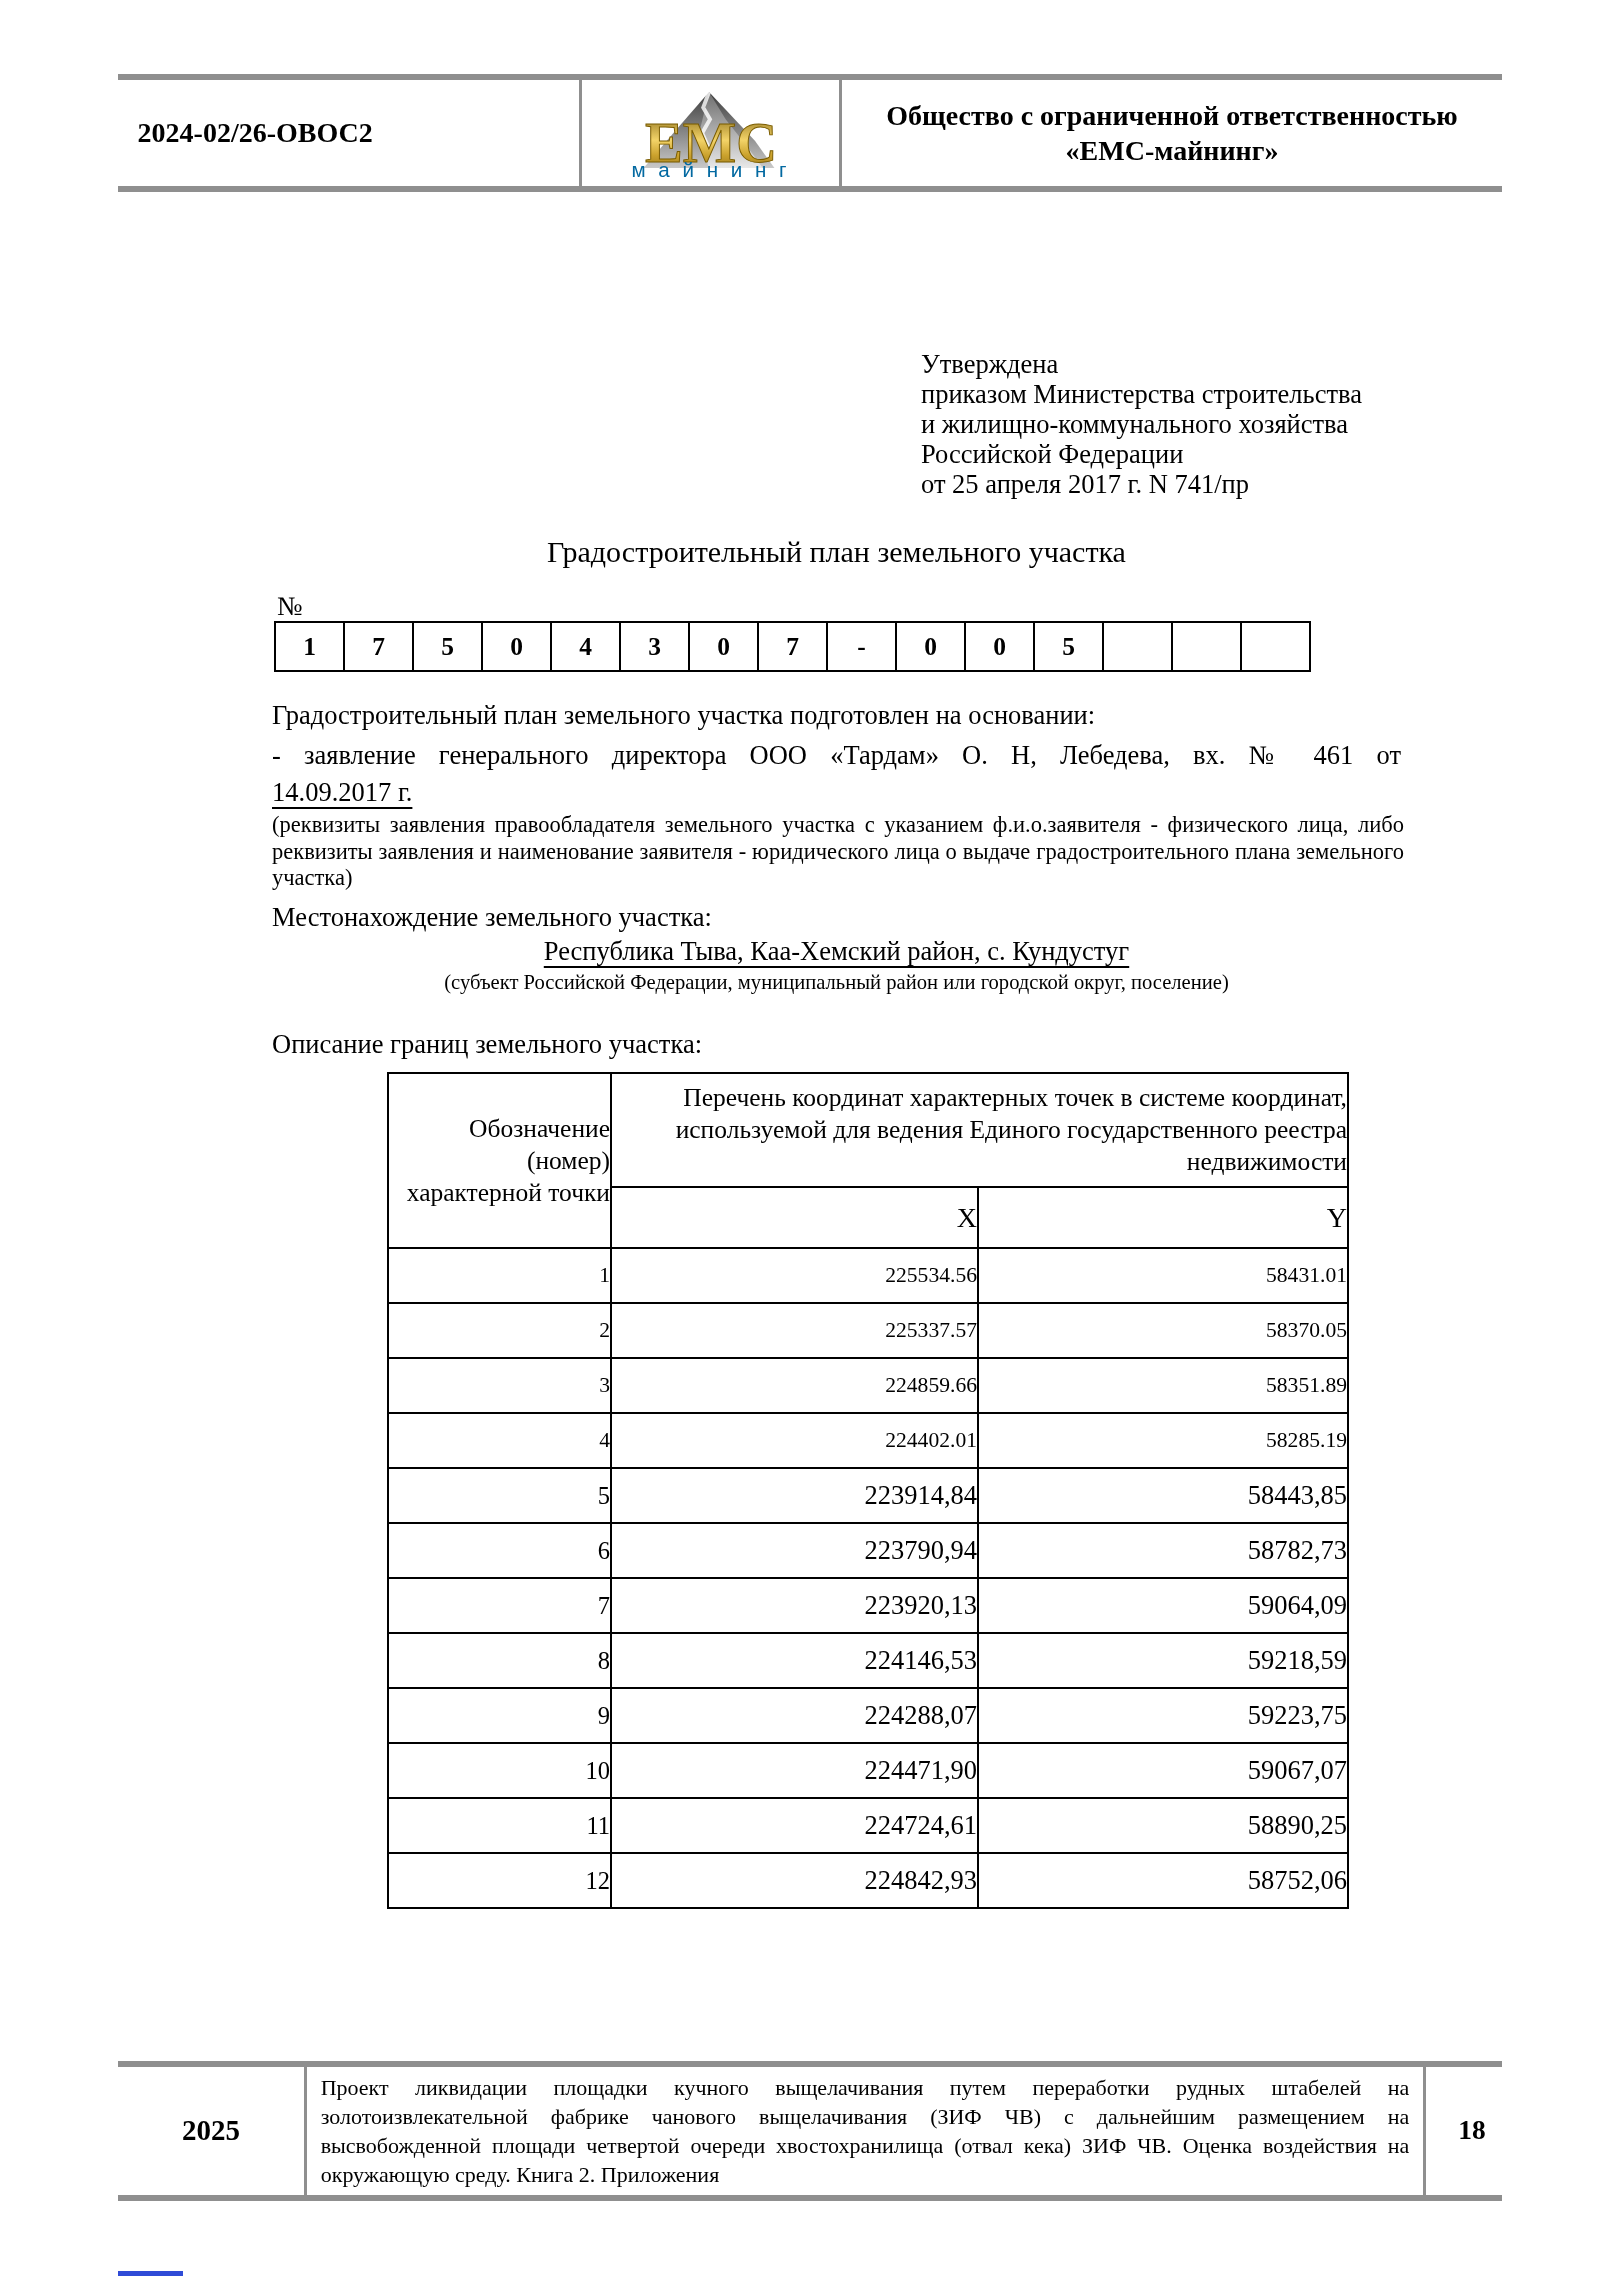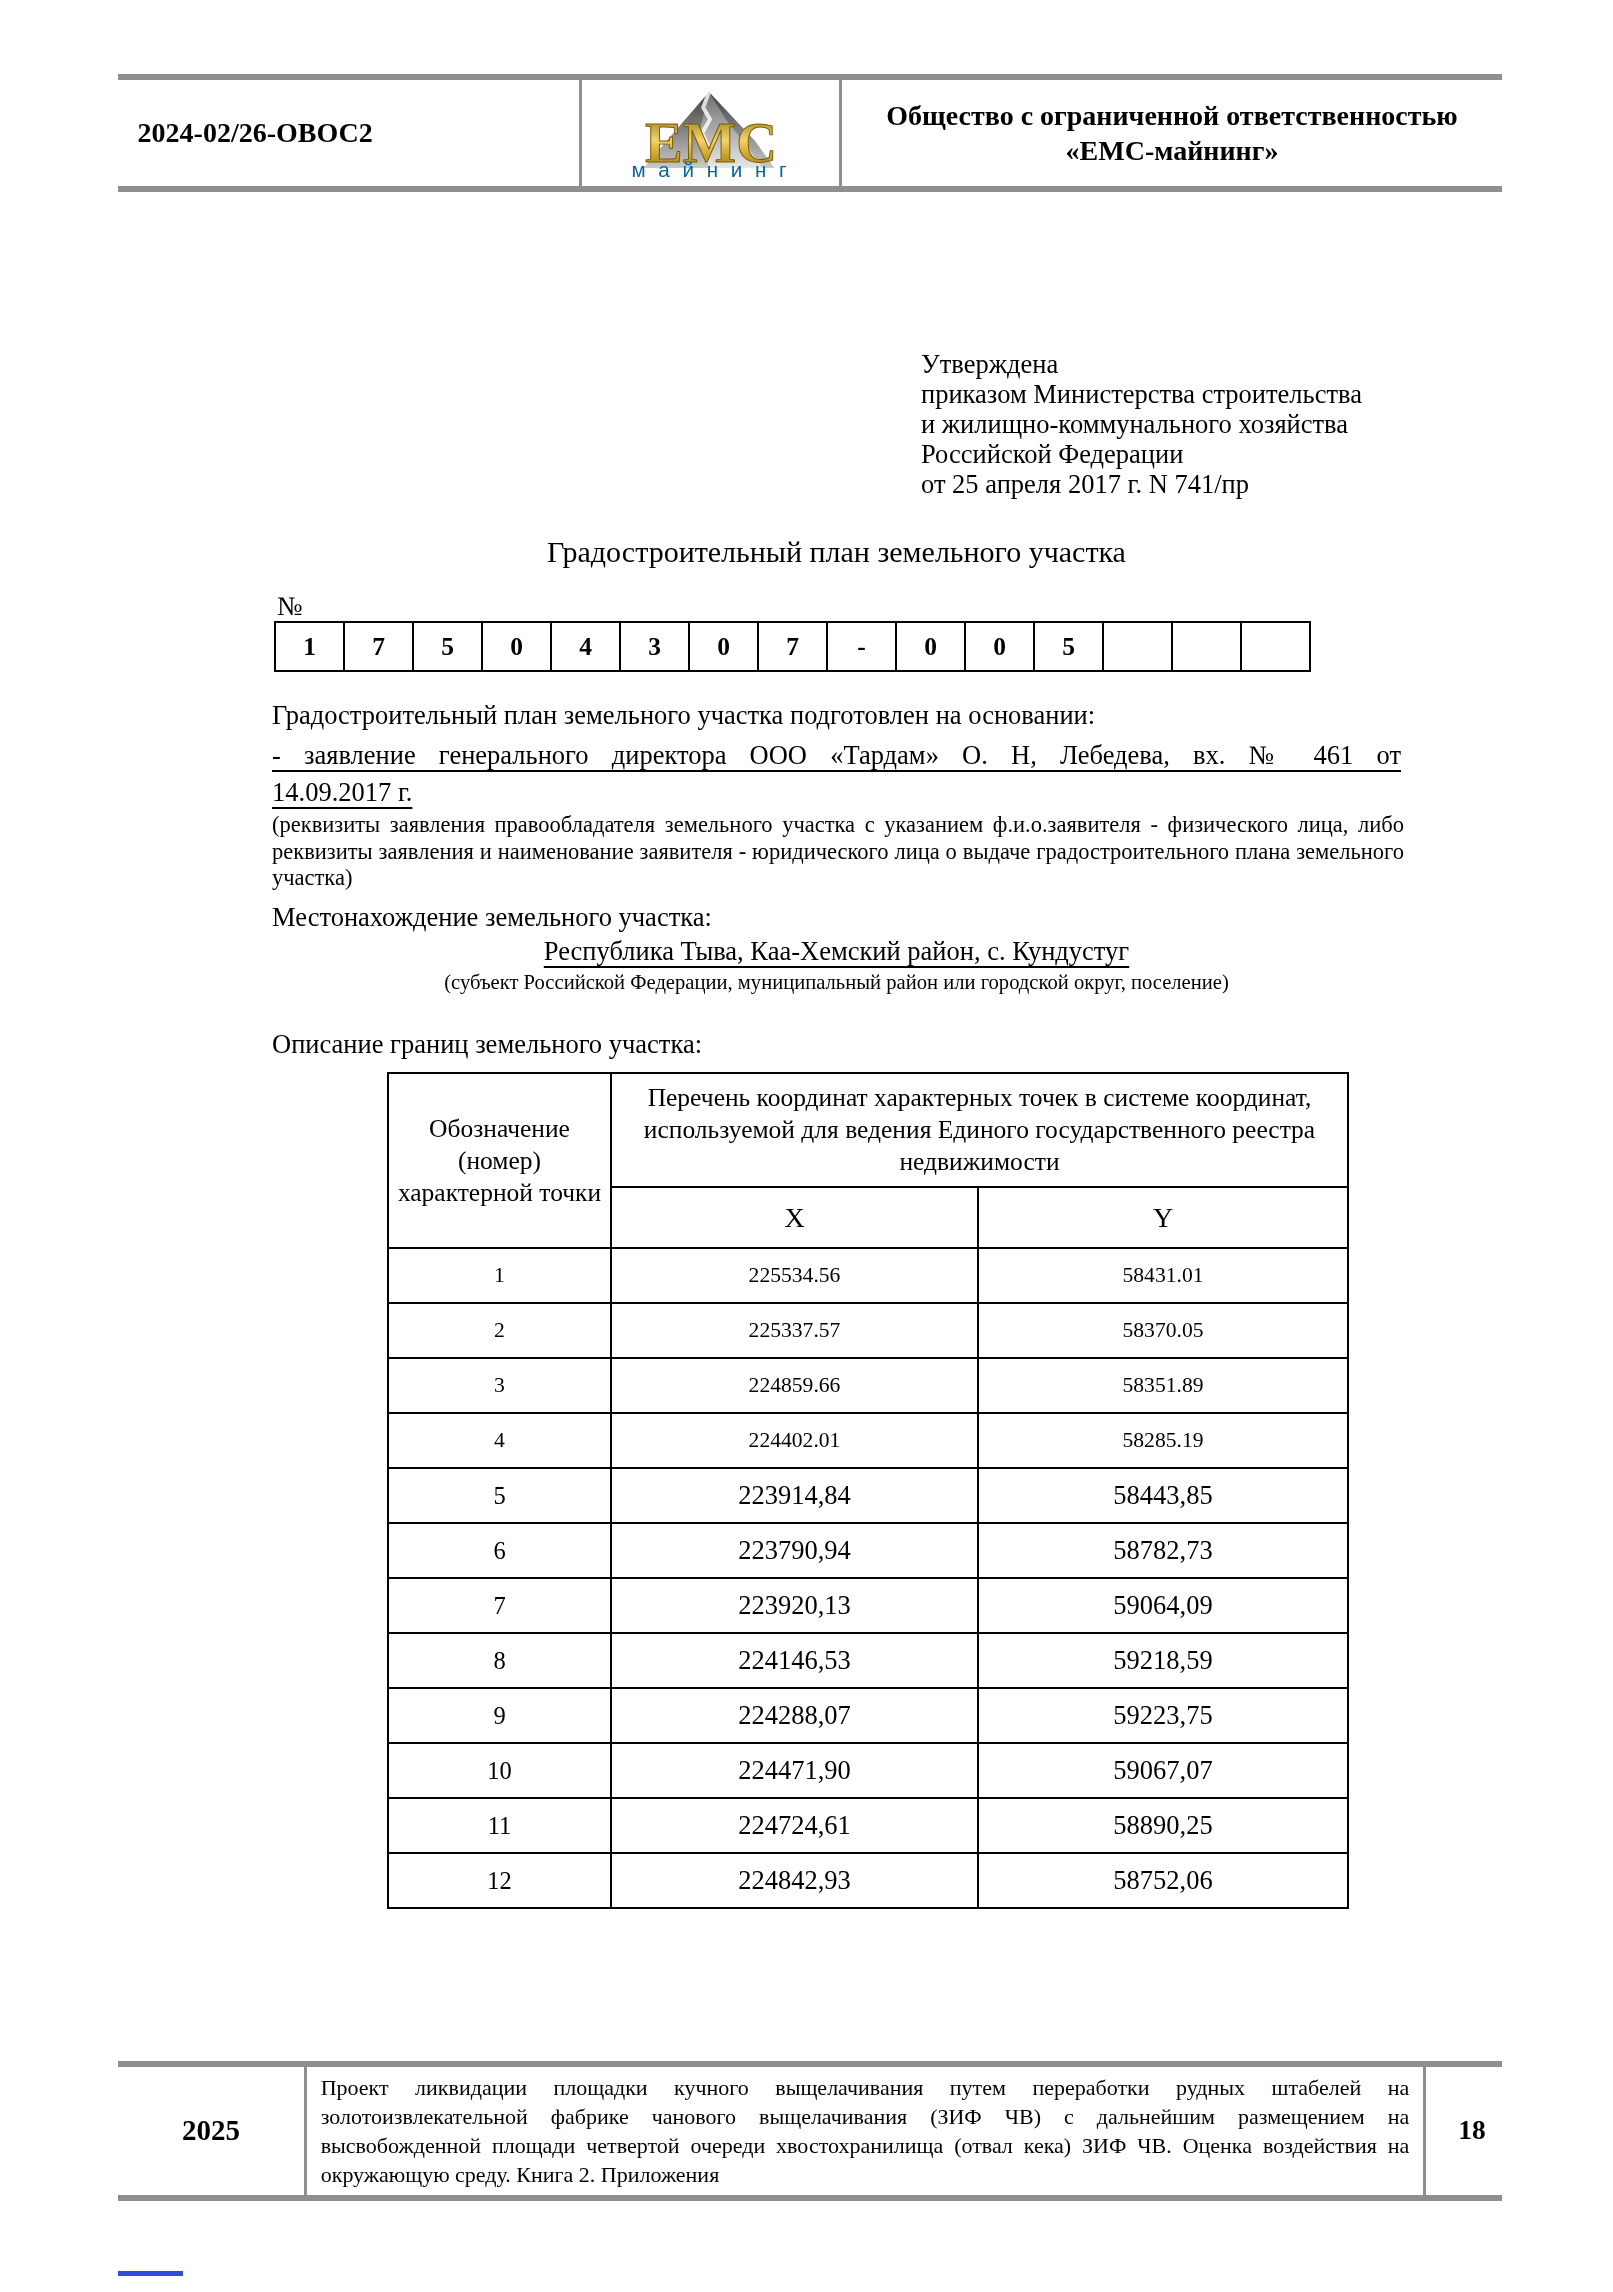--- a/index.html
+++ b/index.html
@@ -29,34 +29,34 @@
   
   .num-label{position:absolute;top:591px;left:277px;font-size:26.5px;}
   .num-grid{position:absolute;top:621px;left:274px;display:flex;}
   .num-cell{width:67px;height:47px;border:2px solid #000;margin-left:-2px;
     display:flex;align-items:center;justify-content:center;font-size:25.5px;font-weight:bold;}
   .num-cell:first-child{margin-left:0;}
 
   
   .basis-intro{position:absolute;top:700px;left:272px;width:1129px;font-size:26.5px;}
   .basis-statement{position:absolute;top:737px;left:272px;width:1129px;font-size:26.5px;line-height:37px;}
-  .jline{text-align:justify;text-align-last:justify;text-decoration:underline;text-underline-offset:5.9px;}
+  .jline{text-align:justify;text-align-last:justify;text-underline-offset:5.9px;}
   .jline2{text-decoration:underline;text-underline-offset:5.9px;}
   .basis-note{position:absolute;top:812px;left:272px;width:1132px;font-size:22.5px;line-height:26.5px;text-align:justify;}
 
   
   .loc-label{position:absolute;top:902px;left:272px;font-size:26.5px;}
   .loc-value{position:absolute;top:936px;left:272px;width:1129px;text-align:center;font-size:26.5px;
     text-decoration:underline;text-underline-offset:5.9px;}
   .loc-note{position:absolute;top:971px;left:272px;width:1129px;text-align:center;font-size:20.6px;}
 
   
   .bound-label{position:absolute;top:1029px;left:272px;font-size:26.5px;}
   .coord-table{position:absolute;top:1072px;left:387px;border-collapse:collapse;table-layout:fixed;}
-  .coord-table th,.coord-table td{border:2px solid #000;text-align:center;vertical-align:middle;
+  .coord-table th,.coord-table td{border:2px solid #000;text-align:right;vertical-align:middle;
     font-weight:normal;padding:0;}
   .col-n{width:223px;}
   .col-x{width:367px;}
   .col-y{width:370px;}
   .th-main{height:112px;font-size:25.5px;line-height:32px;padding:3.9px 25.5px;}
   .th-point{font-size:25.5px;line-height:32px;padding:3.9px 17.6px;}
   .th-xy{height:59px;font-size:28px;}
   .coord-table tbody td{height:53px;font-size:26.5px;}
   .coord-table tbody tr.dot-row td{font-size:21.6px;}
   .coord-table tbody td:first-child{font-size:24.5px;}

